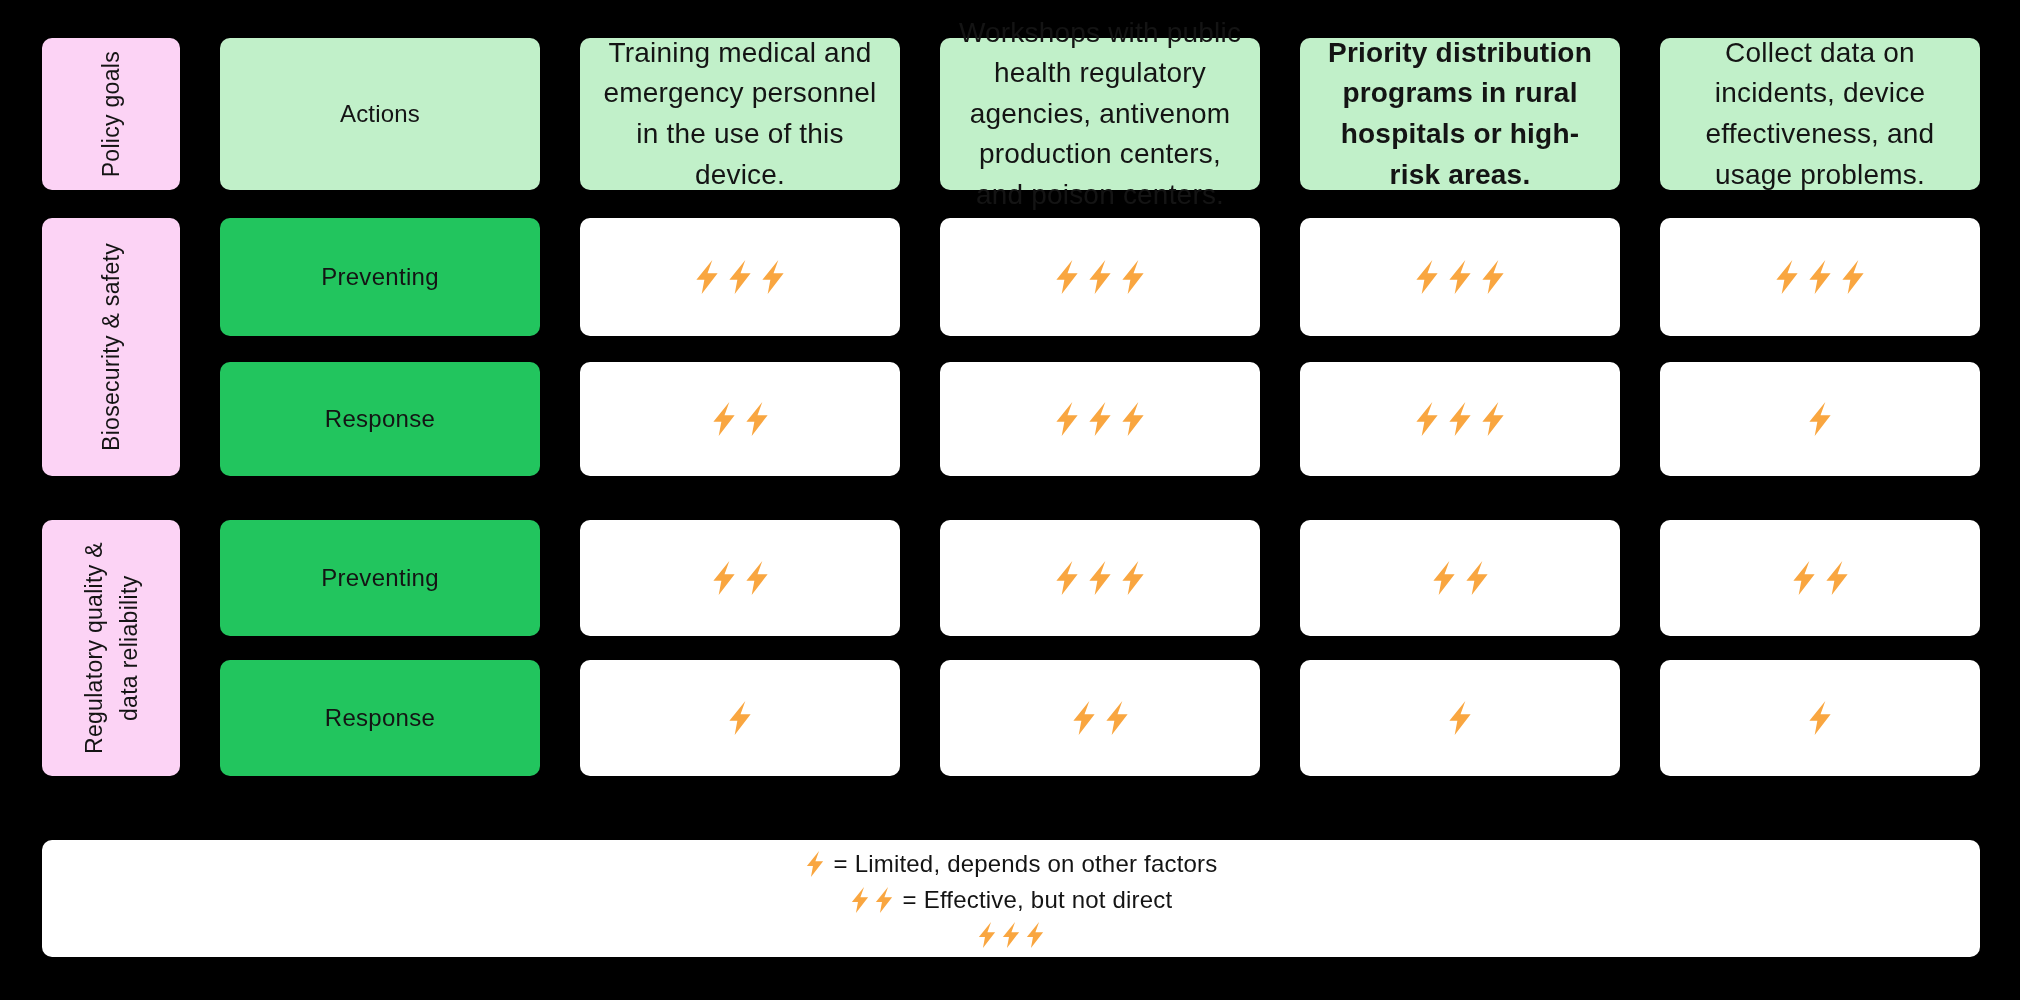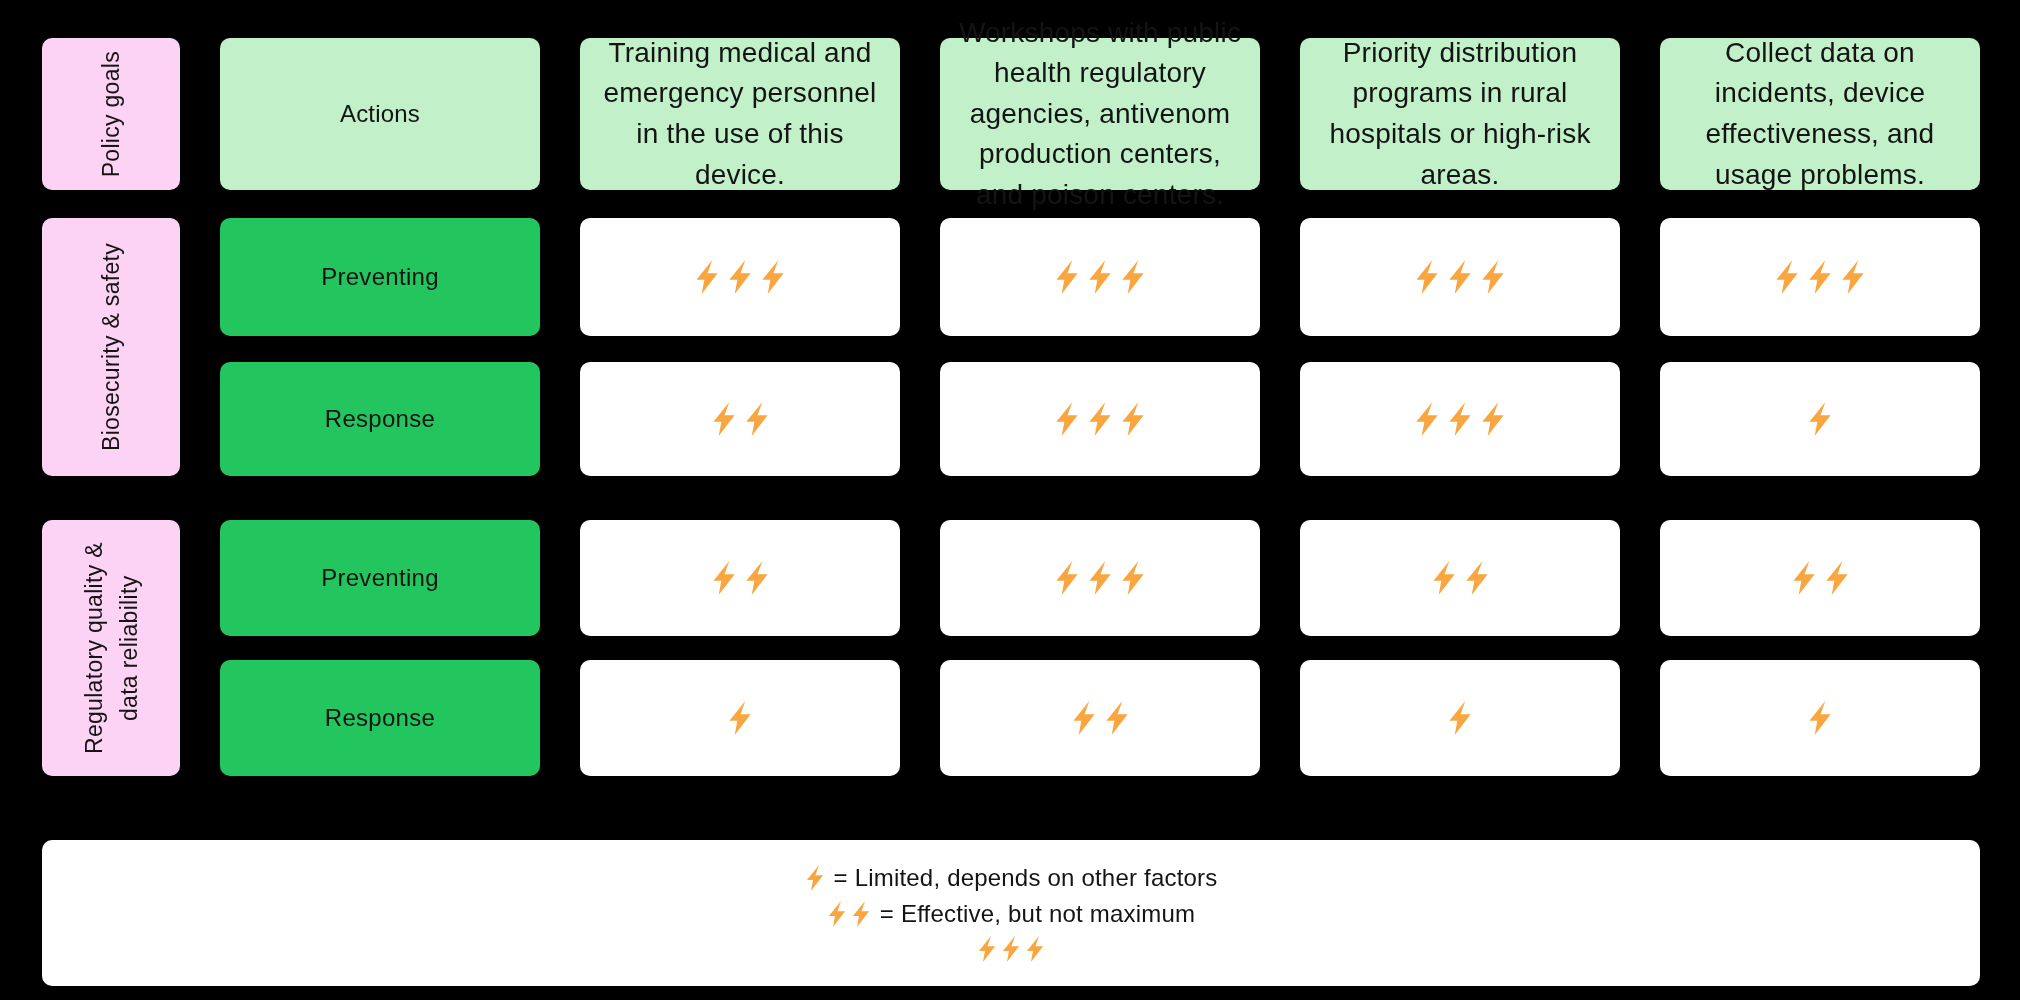--- a/index.html
+++ b/index.html
@@ -62,21 +62,21 @@
   }
   .cell svg.bolt {
     width: 26px;
     height: 34px;
   }
   .legend {
     position: absolute;
     left: 42px;
     top: 840px;
     width: 1938px;
-    height: 146px;
+    height: 117px;
     background: #ffffff;
     border-radius: 10px;
     display: flex;
     flex-direction: column;
     align-items: center;
     justify-content: center;
     gap: 8px;
     color: #141414;
     box-sizing: border-box;
   }
@@ -96,21 +96,21 @@
   .legend-line svg.bolt {
     width: 20px;
     height: 26px;
   }
 
   
   .corner      { grid-column: 1; grid-row: 1; }
   .hdr-actions { grid-column: 2; grid-row: 1; }
   .hdr-c1 { grid-column: 3; grid-row: 1; }
   .hdr-c2 { grid-column: 4; grid-row: 1; }
-  .hdr-c3 { grid-column: 5; grid-row: 1; }
+  .hdr-c3 { grid-column: 5; grid-row: 1; font-weight: bold; }
   .hdr-c4 { grid-column: 6; grid-row: 1; }
   .g1-label { grid-column: 1; grid-row: 3 / span 3; }
   .g2-label { grid-column: 1; grid-row: 7 / span 3; }
   .r1 { grid-row: 3; }
   .r2 { grid-row: 5; }
   .r3 { grid-row: 7; }
   .r4 { grid-row: 9; }
   .c0 { grid-column: 2; }
   .c1 { grid-column: 3; }
   .c2 { grid-column: 4; }
@@ -316,21 +316,21 @@
   </div>
   <div class="legend-line">
     <span class="bolt-group">
         <svg viewBox="0 0 22 32" class="bolt">
           <polygon points="16,0 1,18.5 8.5,18.5 6,32 21,12.5 11.5,12.5" fill="#f9a640"></polygon>
         </svg>
         <svg viewBox="0 0 22 32" class="bolt">
           <polygon points="16,0 1,18.5 8.5,18.5 6,32 21,12.5 11.5,12.5" fill="#f9a640"></polygon>
         </svg>
       </span>
-    <span>= Effective, but not maximum</span>
+    <span>= Effective, but not direct</span>
   </div>
   <div class="legend-line">
     <span class="bolt-group">
         <svg viewBox="0 0 22 32" class="bolt">
           <polygon points="16,0 1,18.5 8.5,18.5 6,32 21,12.5 11.5,12.5" fill="#f9a640"></polygon>
         </svg>
         <svg viewBox="0 0 22 32" class="bolt">
           <polygon points="16,0 1,18.5 8.5,18.5 6,32 21,12.5 11.5,12.5" fill="#f9a640"></polygon>
         </svg>
         <svg viewBox="0 0 22 32" class="bolt">

